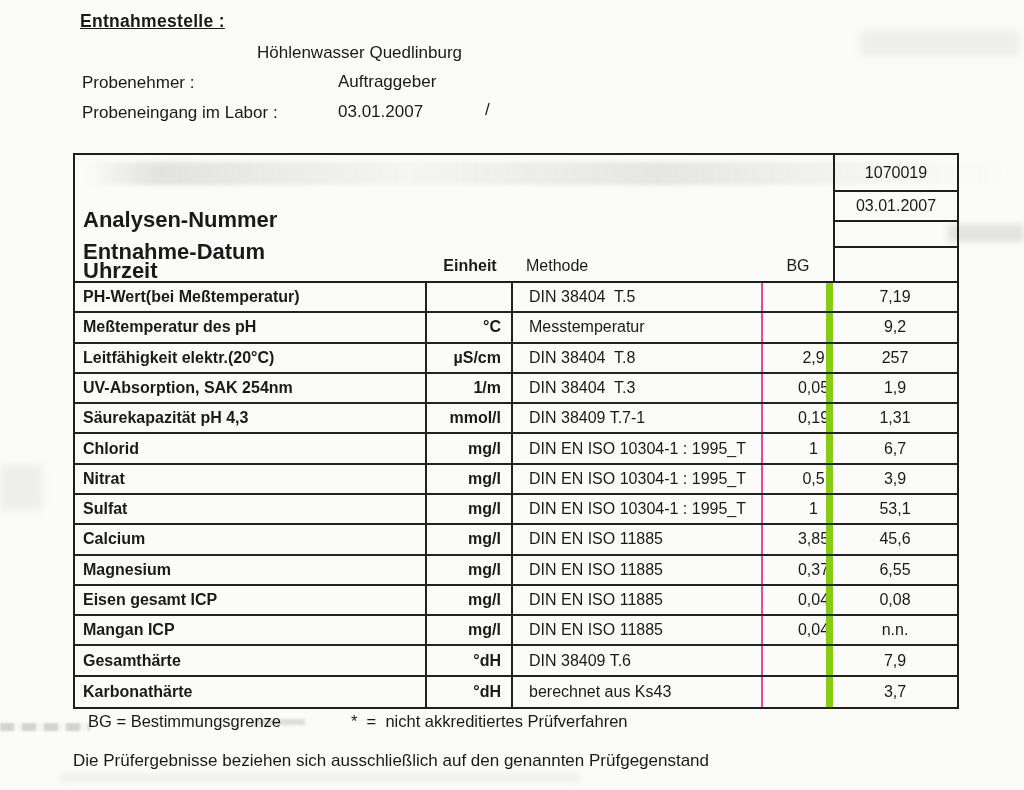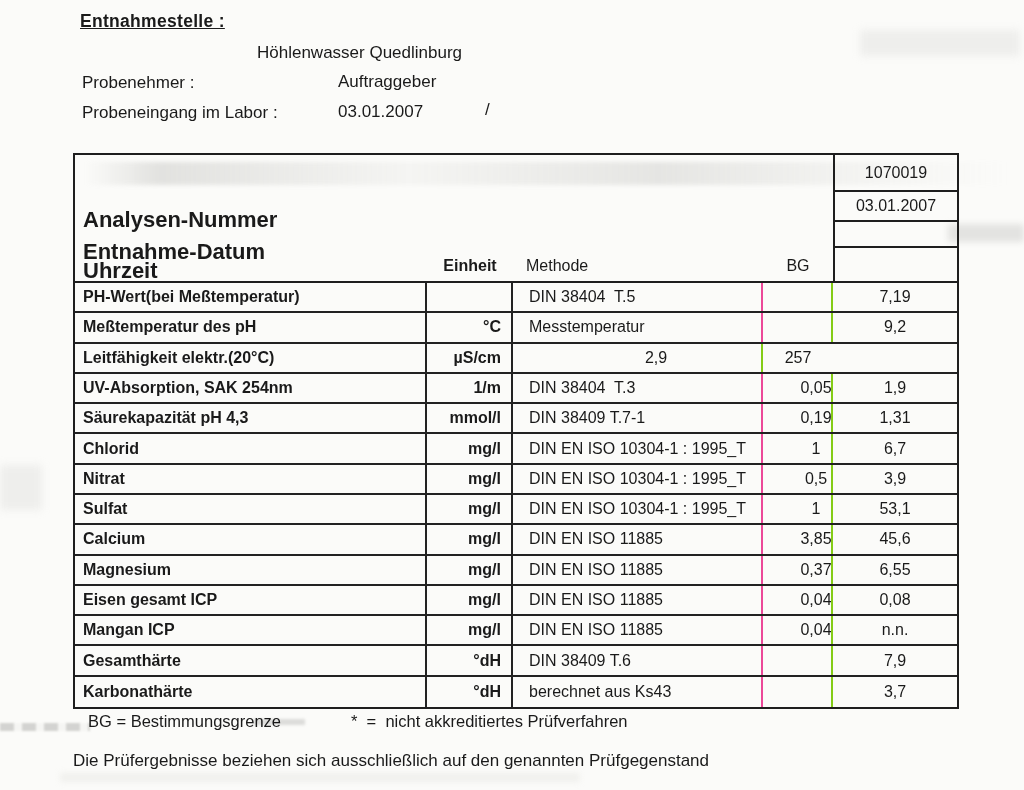--- a/index.html
+++ b/index.html
@@ -43,21 +43,21 @@
                display: grid; grid-template-rows: repeat(14, 1fr); }
   .data-row { display: grid; grid-template-columns: 352px 86px 250px 70px 124px;
               border-bottom: 2px solid #222; }
   .data-row:last-child { border-bottom: none; border-radius: 13px; }
   .cell { display: flex; align-items: center; font-size: 16px; overflow: hidden;
           white-space: pre; }
   .c-param  { font-weight: bold; padding-left: 8px;  border-right: 2px solid #222; }
   .c-unit   { font-weight: bold; justify-content: flex-end; padding-right: 10px;
               border-right: 2px solid #222; }
   .c-method { padding-left: 16px; border-right: 2px solid #ec4899; }
-  .c-bg     { justify-content: center; border-right: 2px solid #84cc16; padding-left: 38px; }
+  .c-bg     { justify-content: center; border-right: 7px solid #84cc16; padding-left: 38px; }
   .c-val    { justify-content: center; }
 
   
   .foot-text { font-size: 16.5px; }
   .foot-text2 { font-size: 17px; }
 
   
   .smudge { position: absolute; pointer-events: none; z-index: 3; mix-blend-mode: multiply; }
   .s1 { left: 85px; top: 162px; width: 925px; height: 23px; filter: blur(2px);
         background: linear-gradient(90deg, rgba(172,172,170,0) 0%, rgba(172,172,170,.30) 8%,
@@ -125,20 +125,21 @@
           <div class="cell c-param">Meßtemperatur des pH</div>
           <div class="cell c-unit">°C</div>
           <div class="cell c-method">Messtemperatur</div>
           <div class="cell c-bg"></div>
           <div class="cell c-val">9,2</div>
         </div>
 
         <div class="data-row">
           <div class="cell c-param">Leitfähigkeit elektr.(20°C)</div>
           <div class="cell c-unit">µS/cm</div>
+          <div class="cell c-method">DIN 38404  T.8</div>
           <div class="cell c-bg">2,9</div>
           <div class="cell c-val">257</div>
         </div>
 
         <div class="data-row">
           <div class="cell c-param">UV-Absorption, SAK 254nm</div>
           <div class="cell c-unit">1/m</div>
           <div class="cell c-method">DIN 38404  T.3</div>
           <div class="cell c-bg">0,05</div>
           <div class="cell c-val">1,9</div>

